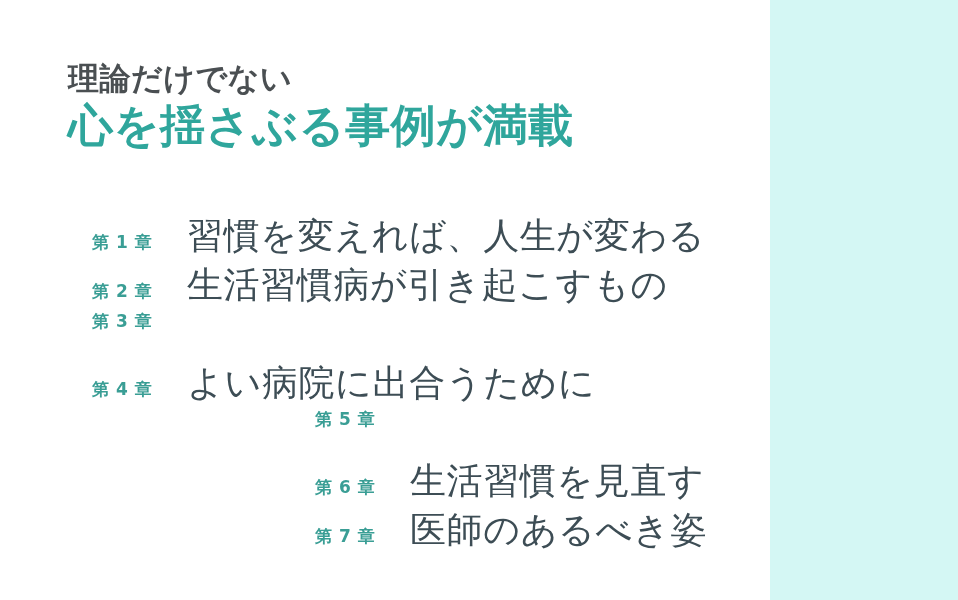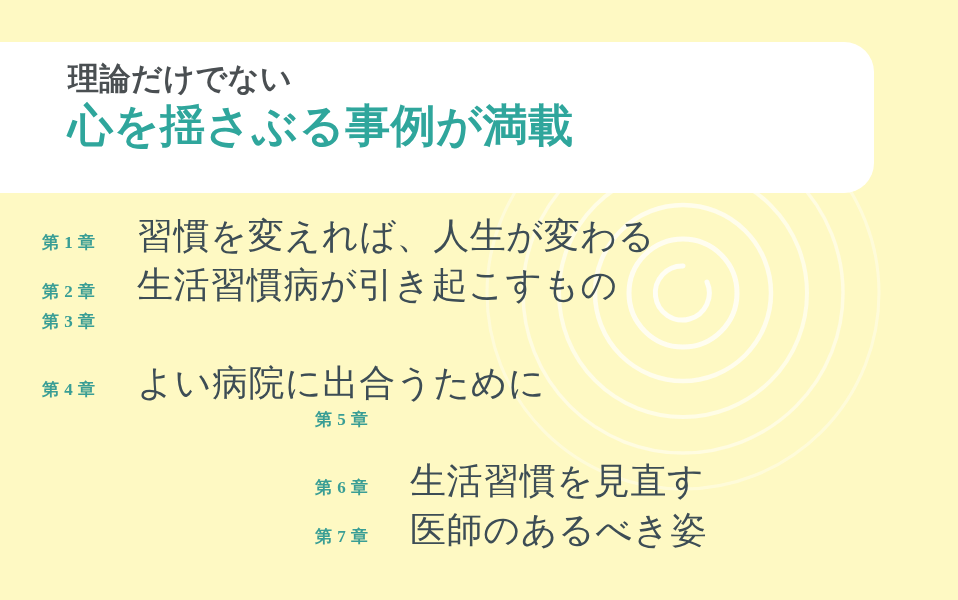--- a/index.html
+++ b/index.html
@@ -11,25 +11,24 @@
     width: 958px;
     height: 600px;
     overflow: hidden;
     background: #d4f7f4;
     font-family: "DejaVu Sans", "Liberation Sans", sans-serif;
     -webkit-font-smoothing: antialiased;
   }
 
   .slide {
     position: relative;
-    width: 958px;
+    width: 770px;
     height: 600px;
-    background: #fef9c3;
+    background: #ffffff;
     overflow: hidden;
-    font-family: Liberation Serif, serif;
   }
 
   
   .spiral-decor {
     position: absolute;
     left: 478px;
     top: 88px;
     width: 410px;
     height: 410px;
     pointer-events: none;
@@ -85,21 +84,21 @@
     left: 0;
     top: 212px;
     width: 958px;
     z-index: 3;
   }
 
   .chapter-row {
     display: flex;
     align-items: baseline;
     height: 49px;
-    padding-left: 42px;
+    padding-left: 92px;
     box-sizing: border-box;
   }
   .chapter-row.indented {
     padding-left: 315px;
   }
 
   .chapter-label {
     font-size: 17px;
     font-weight: 700;
     color: #3a9e95;

